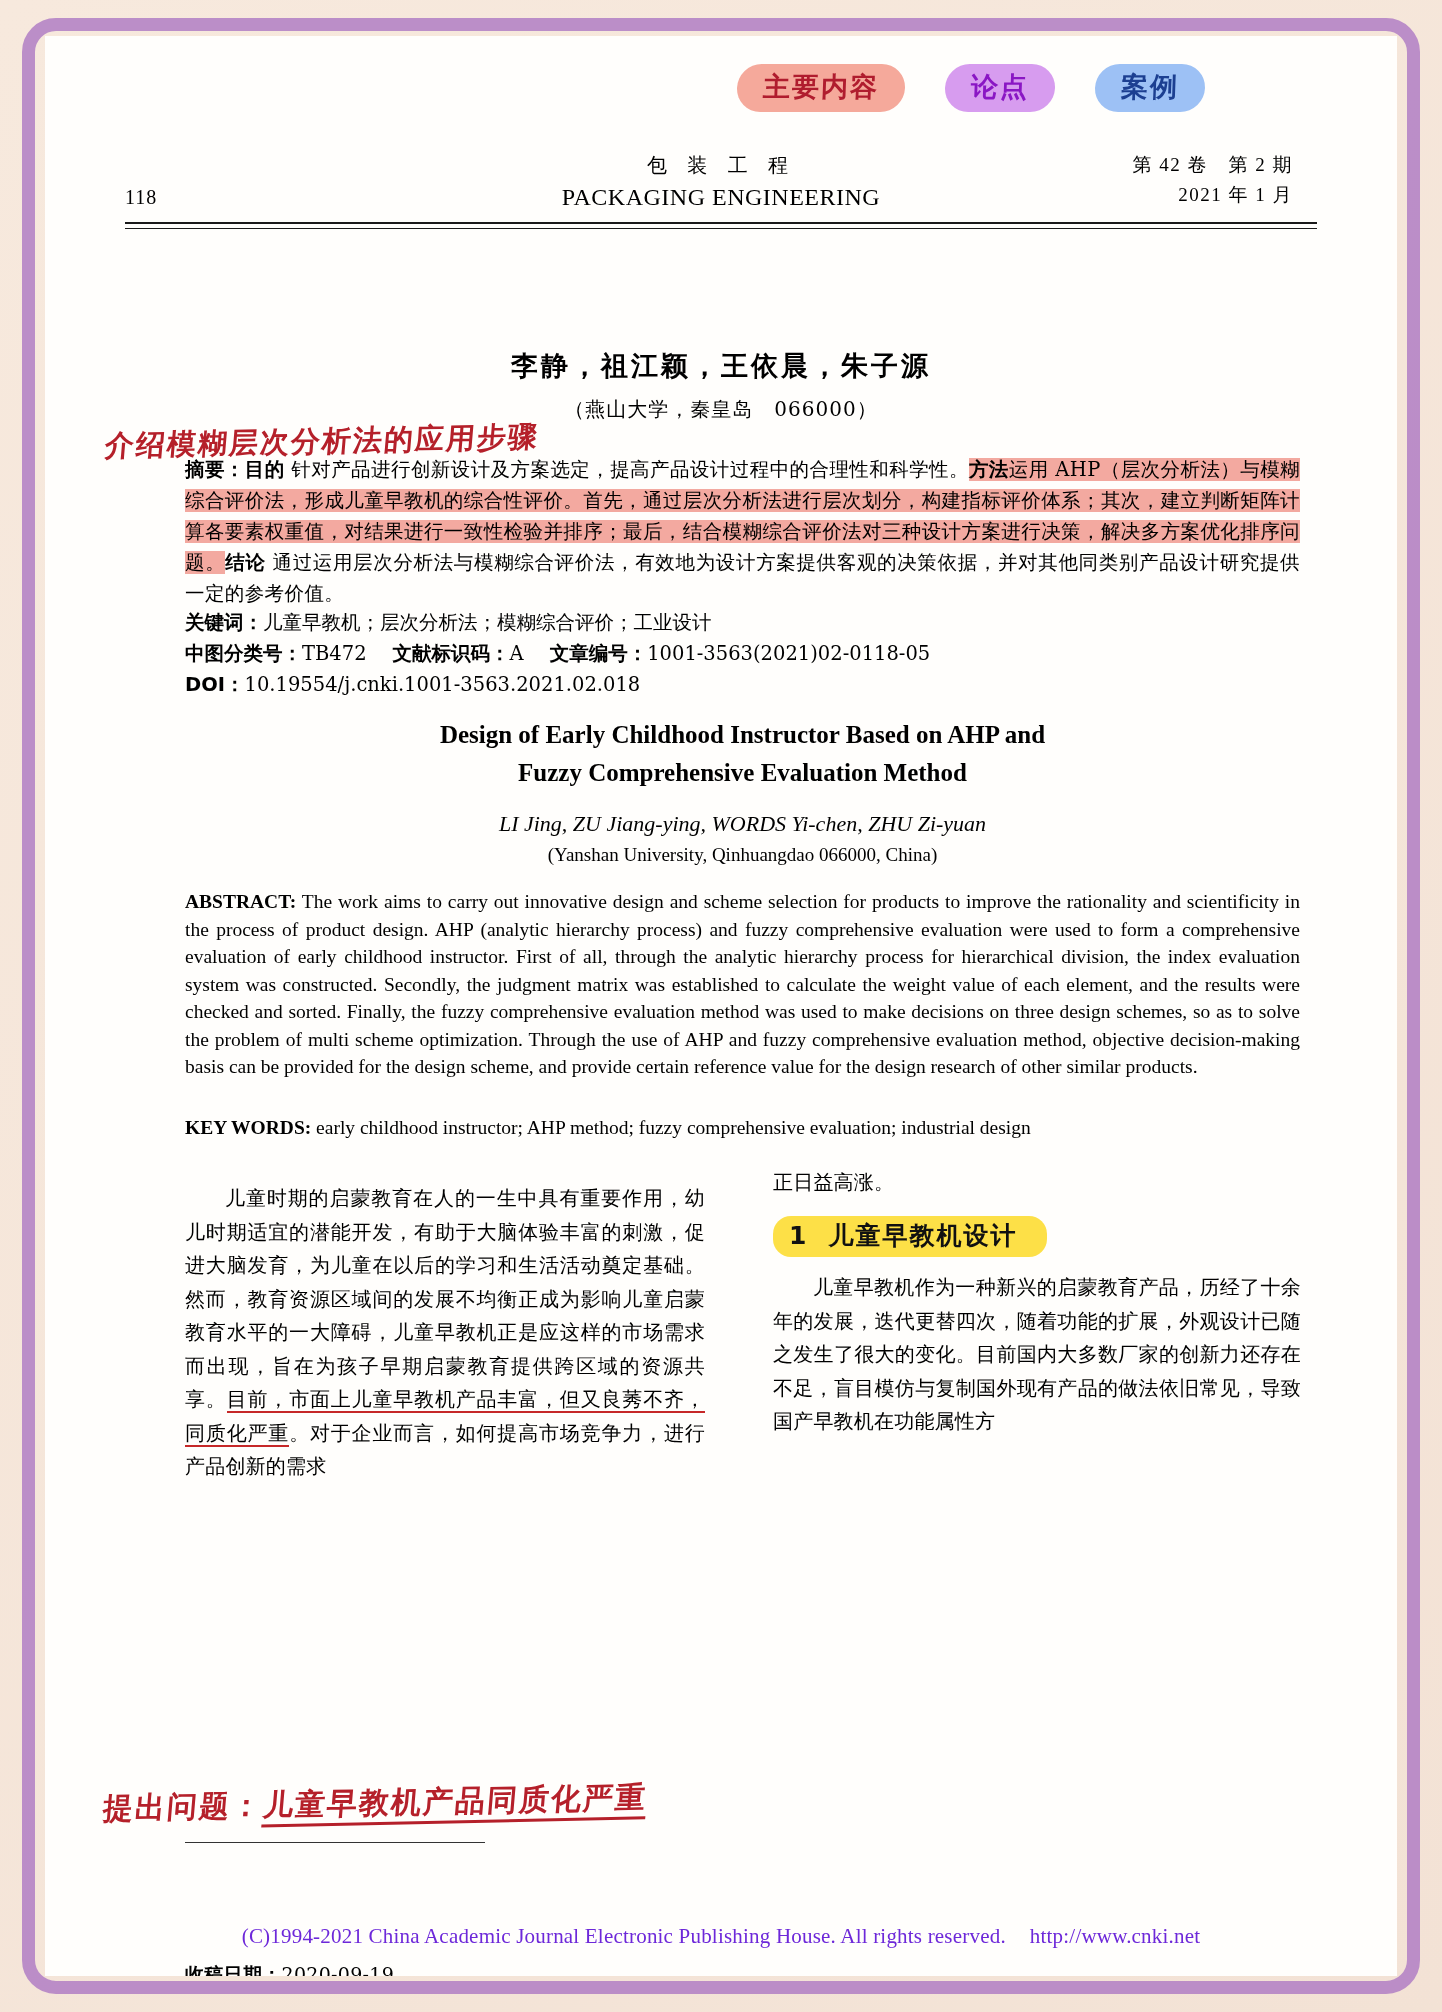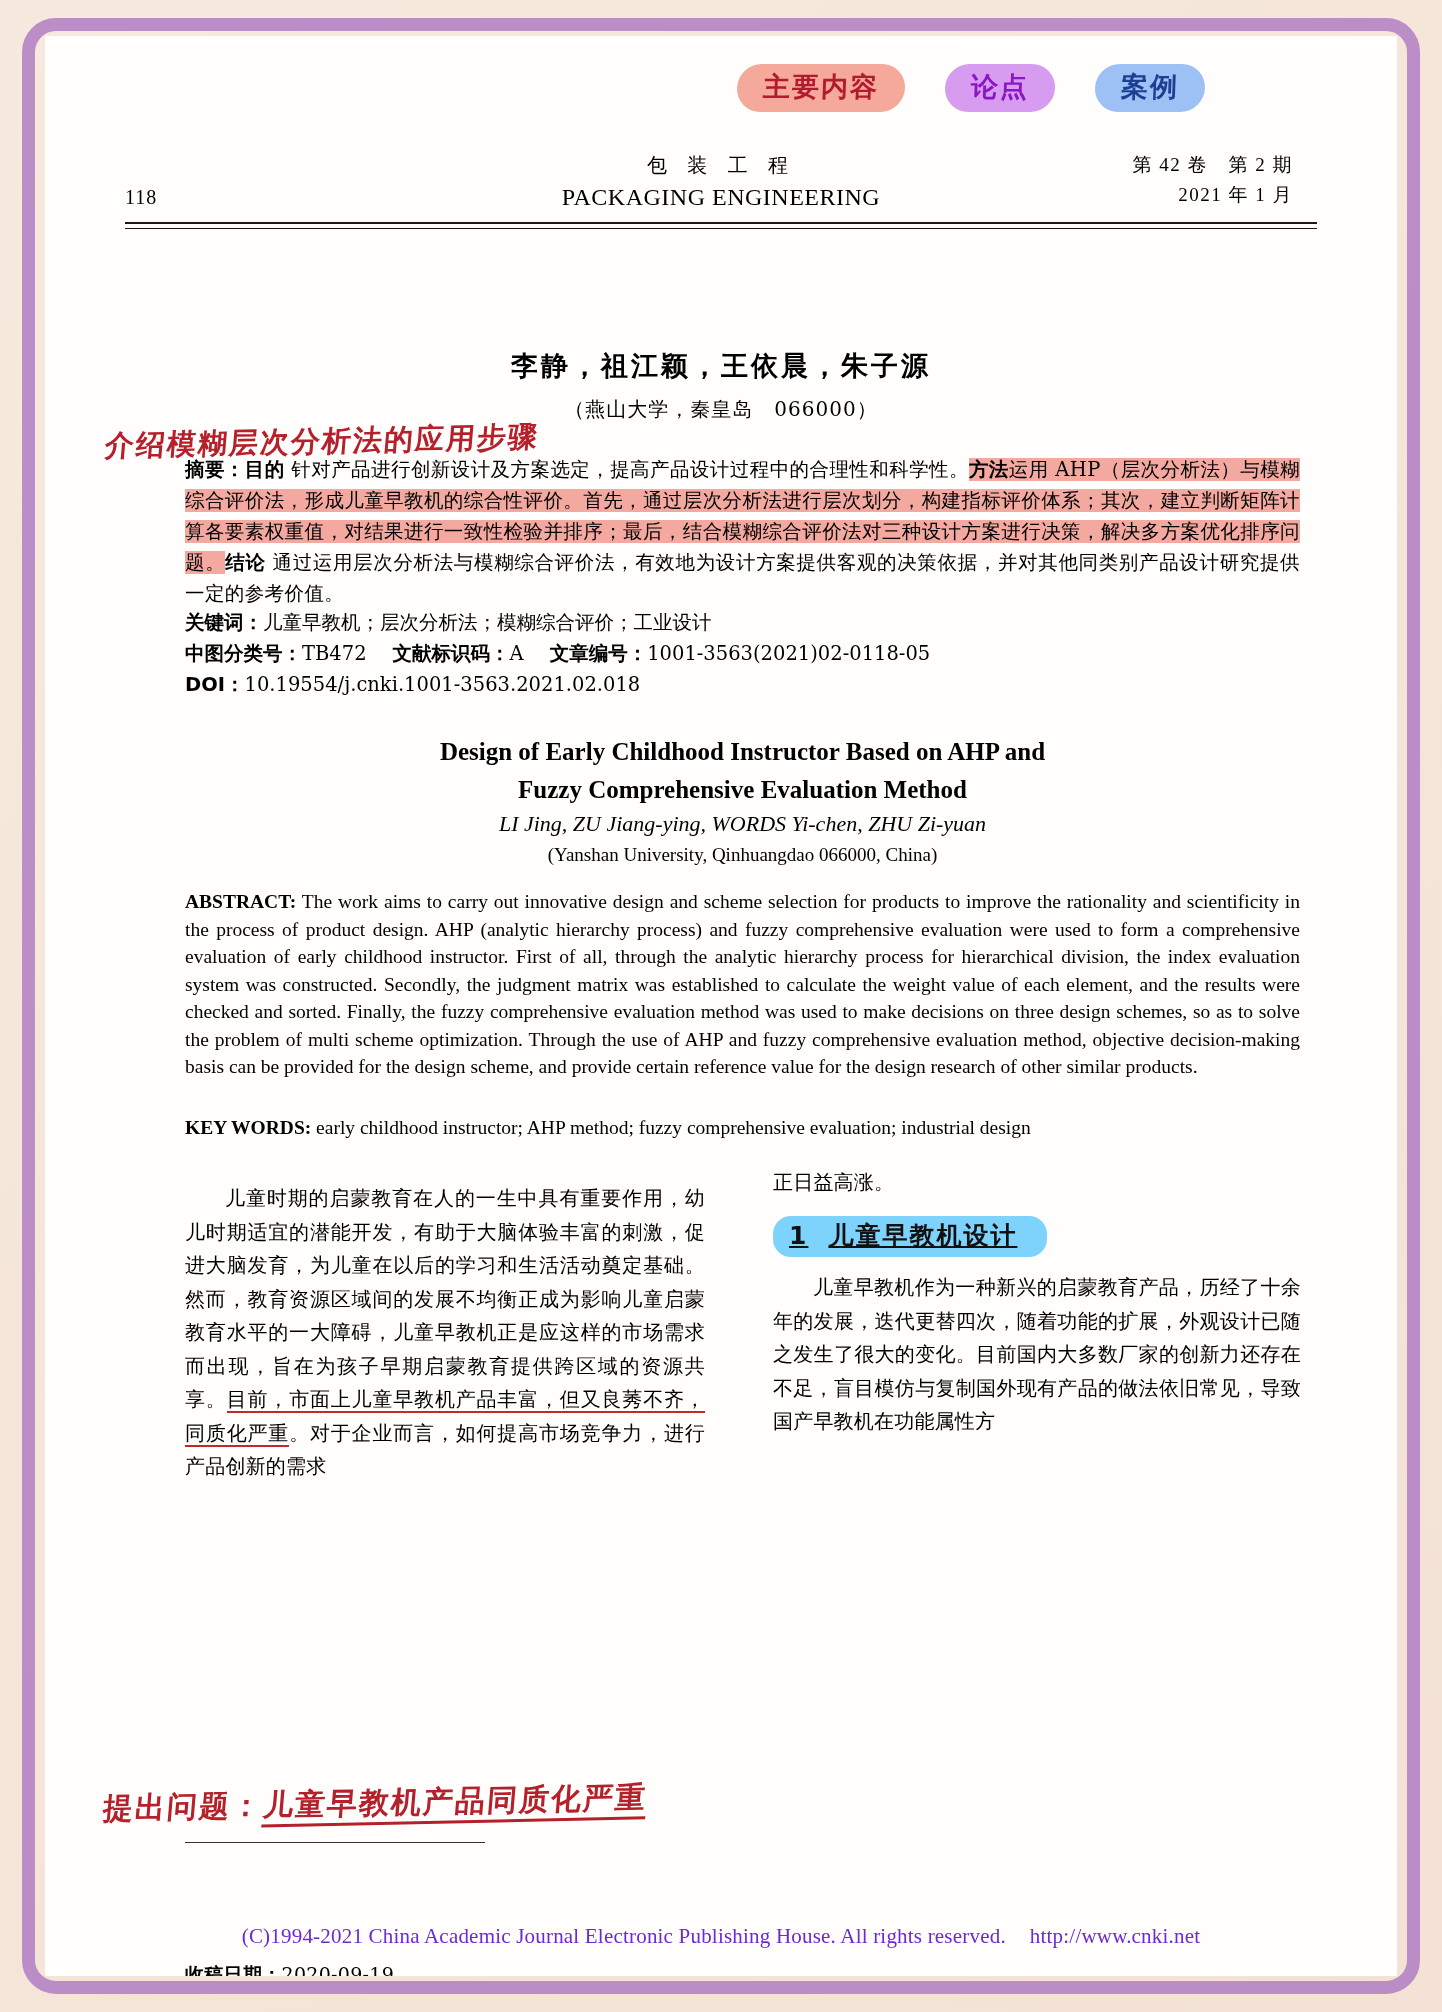--- a/index.html
+++ b/index.html
@@ -115,21 +115,21 @@
     font-size:19.5px;line-height:29px;
     font-family:"DejaVu Serif",serif;
   }
   .meta-cn .lbl{font-weight:700;font-family:"DejaVu Sans",sans-serif;}
   .meta-cn .row{margin-top:2px;}
   .meta-cn .gap{display:inline-block;width:26px;}
 
   
   .title-en{
     position:absolute;left:140px;top:680px;width:1115px;
-    text-align:center;font-size:25px;font-weight:700;line-height:38px;margin-top:17px;
+    text-align:center;font-size:25px;font-weight:700;line-height:38px;
   }
   .authors-en{
     position:absolute;left:140px;top:775px;width:1115px;
     text-align:center;font-size:22px;font-style:italic;
   }
   .affil-en{
     position:absolute;left:140px;top:808px;width:1115px;
     text-align:center;font-size:19px;
   }
   .abs-en{
@@ -150,30 +150,29 @@
     font-family:"DejaVu Serif",serif;
     text-align:justify;
     letter-spacing:.2px;
   }
   #col-left{left:140px;width:520px;margin-top:16px;}
   #col-right{left:728px;width:528px;}
   .indent{text-indent:40px;}
   .u-red{border-bottom:2.5px solid #c62828;}
   .sec-head{
     display:inline-block;
-    background:#7dd3fc;
+    background:#fde047;
     border-radius:18px;
     padding:3px 30px 5px 16px;
     font-family:"DejaVu Sans",sans-serif;
     font-weight:700;
     font-size:25px;
     letter-spacing:2px;
     color:#111;
     margin:16px 0 14px 0;
-    text-decoration:underline;
   }
   .sec-head .num{margin-right:20px;font-weight:700;}
 
   
   .foot-rule{
     position:absolute;left:140px;top:1806px;width:300px;
     border-top:1.4px solid #333;
   }
   .footnotes{
     position:absolute;left:140px;top:1926px;width:1115px;

